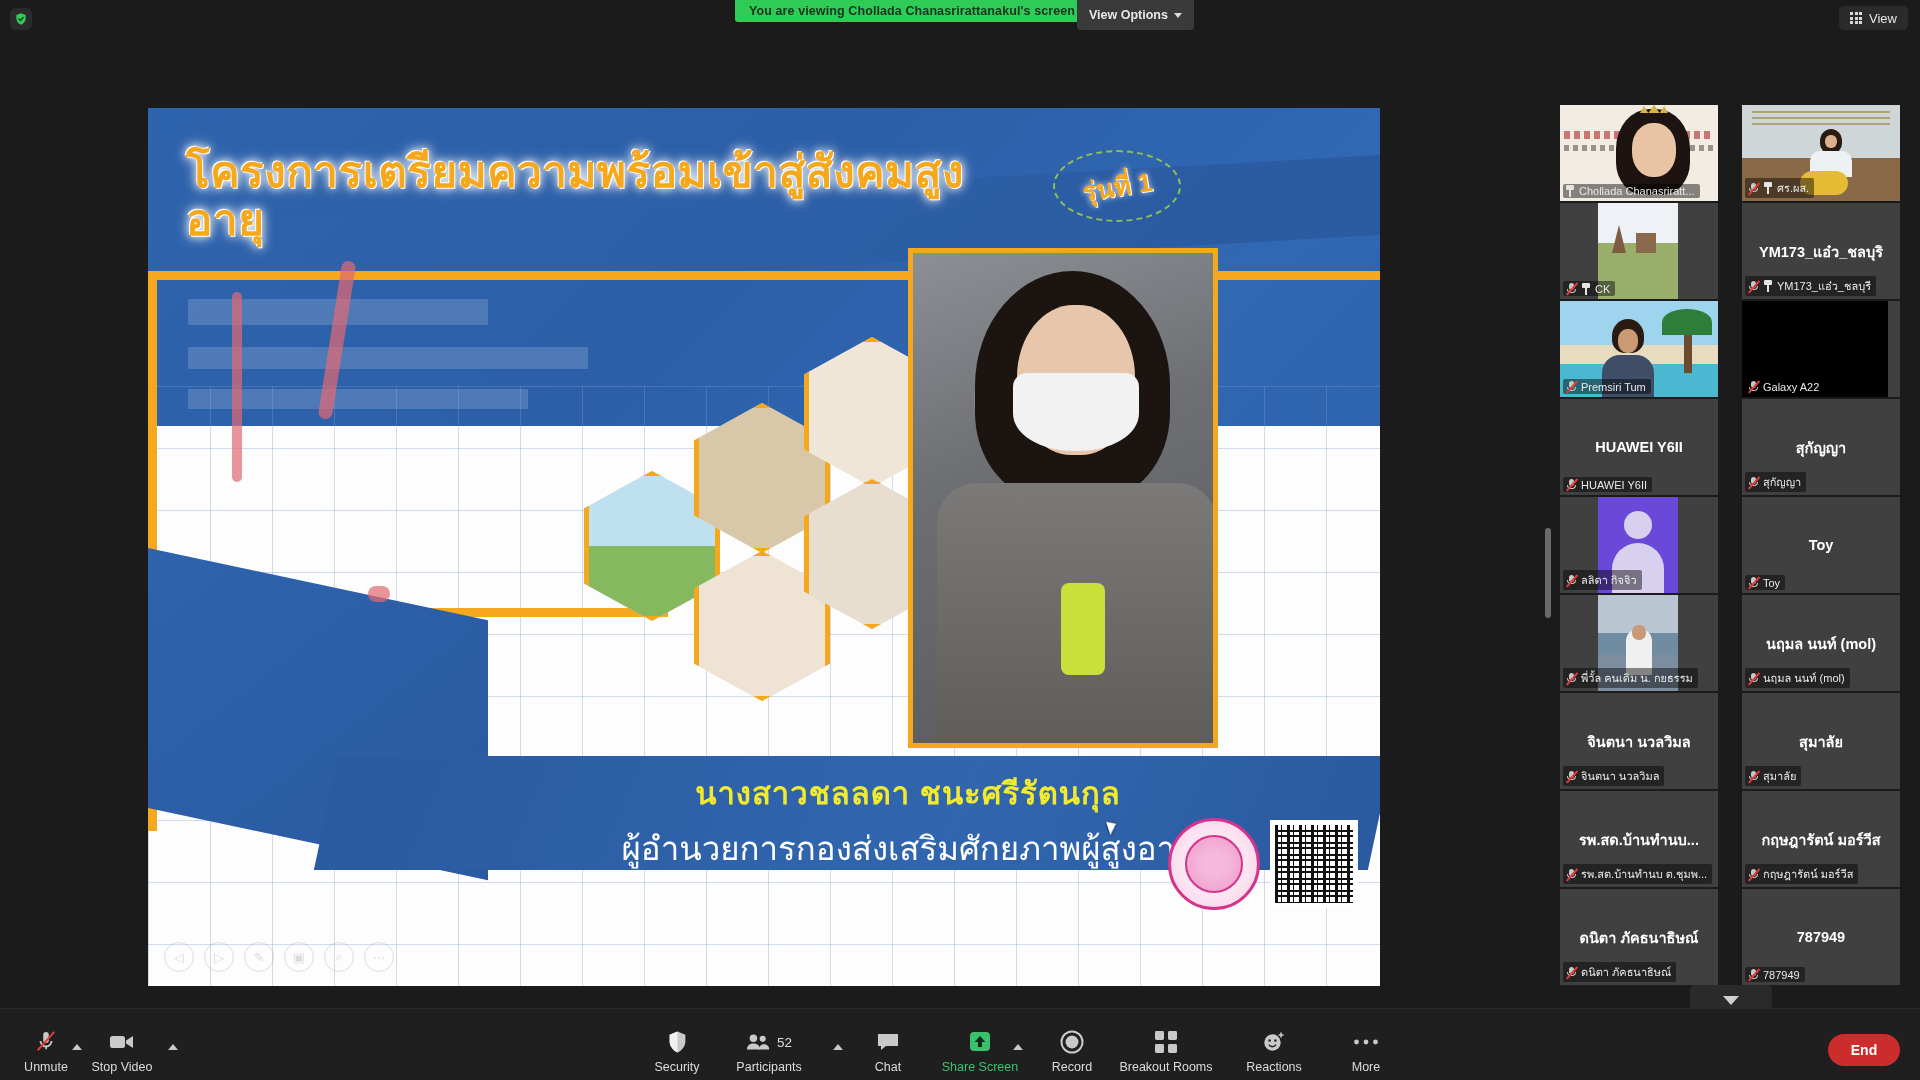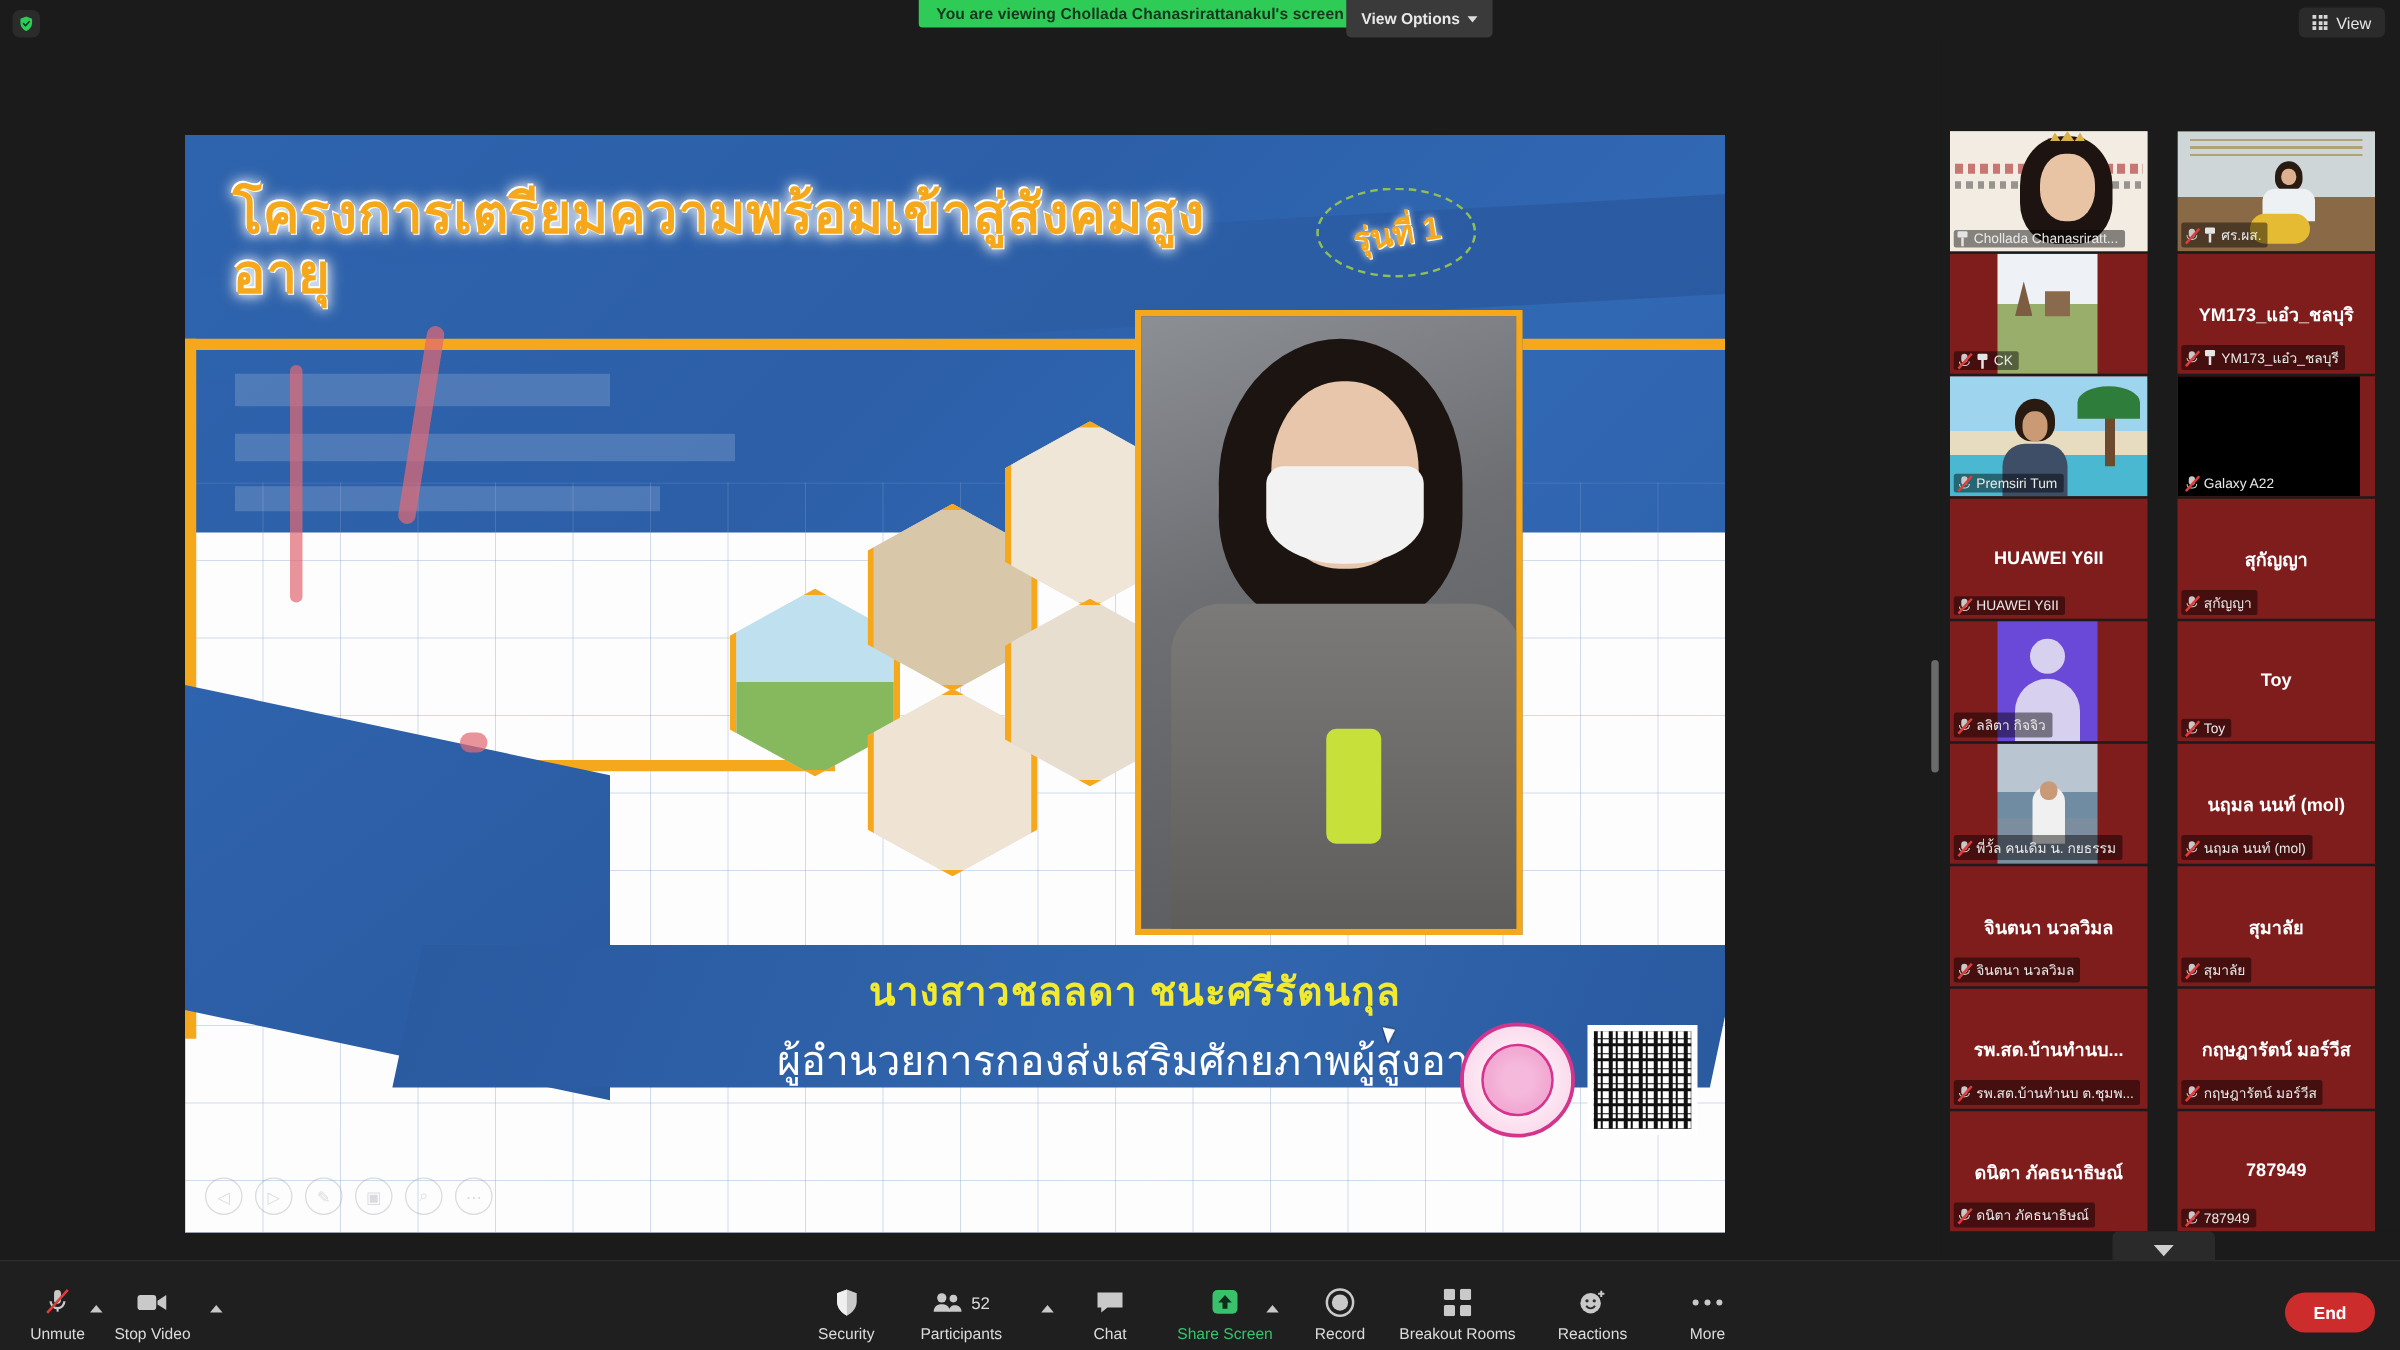--- a/index.html
+++ b/index.html
@@ -108,21 +108,21 @@
   .annot-bar .ab { width: 30px; height: 30px; border-radius: 50%; border: 1.6px solid #8a8f98;
       display:flex; align-items:center; justify-content:center; color:#8a8f98; font-size:13px; }
 
   .slide-scroll { position: absolute; left: 1545px; top: 500px; width: 6px; height: 90px; background: #6a6a6a; border-radius: 3px; }
   .cursor { position: absolute; left: 960px; top: 712px; width: 0; height: 0;
       border-left: 9px solid #fff; border-top: 5px solid transparent; border-bottom: 9px solid transparent;
       transform: rotate(-18deg); filter: drop-shadow(0 0 1px #000); }
 
   
   .strip { position: absolute; left: 1560px; top: 105px; width: 360px; height: 880px; background: #1b1b1b; }
-  .tile { position: absolute; width: 158px; height: 96px; background: #7f1d1d; overflow: hidden; }
+  .tile { position: absolute; width: 158px; height: 96px; background: #404040; overflow: hidden; }
   .tile.spk { outline: 3px solid #e8e84a; outline-offset: -3px; }
   .tile .center-name { position: absolute; inset: 0; display: flex; align-items: center; justify-content: center;
       color: #fff; font-size: 14.5px; font-weight: bold; text-align: center; padding: 0 6px; }
   .tile .nameplate { position: absolute; left: 3px; bottom: 3px; max-width: 172px; display: flex;
       align-items: center; gap: 4px; background: rgba(0,0,0,.45); padding: 1px 5px 1px 2px; border-radius: 2px; }
   .tile .nameplate .txt { color: #e9e9e9; font-size: 11px; white-space: nowrap; overflow: hidden;
       text-overflow: ellipsis; max-width: 142px; }
   .mic-off { width: 12px; height: 13px; position: relative; flex: 0 0 12px; }
   .mic-off .body { position: absolute; left: 3.5px; top: 1px; width: 5px; height: 7px; background: #c9c9c9; border-radius: 3px; }
   .mic-off .arc { position: absolute; left: 1.5px; top: 6.5px; width: 9px; height: 4px;

